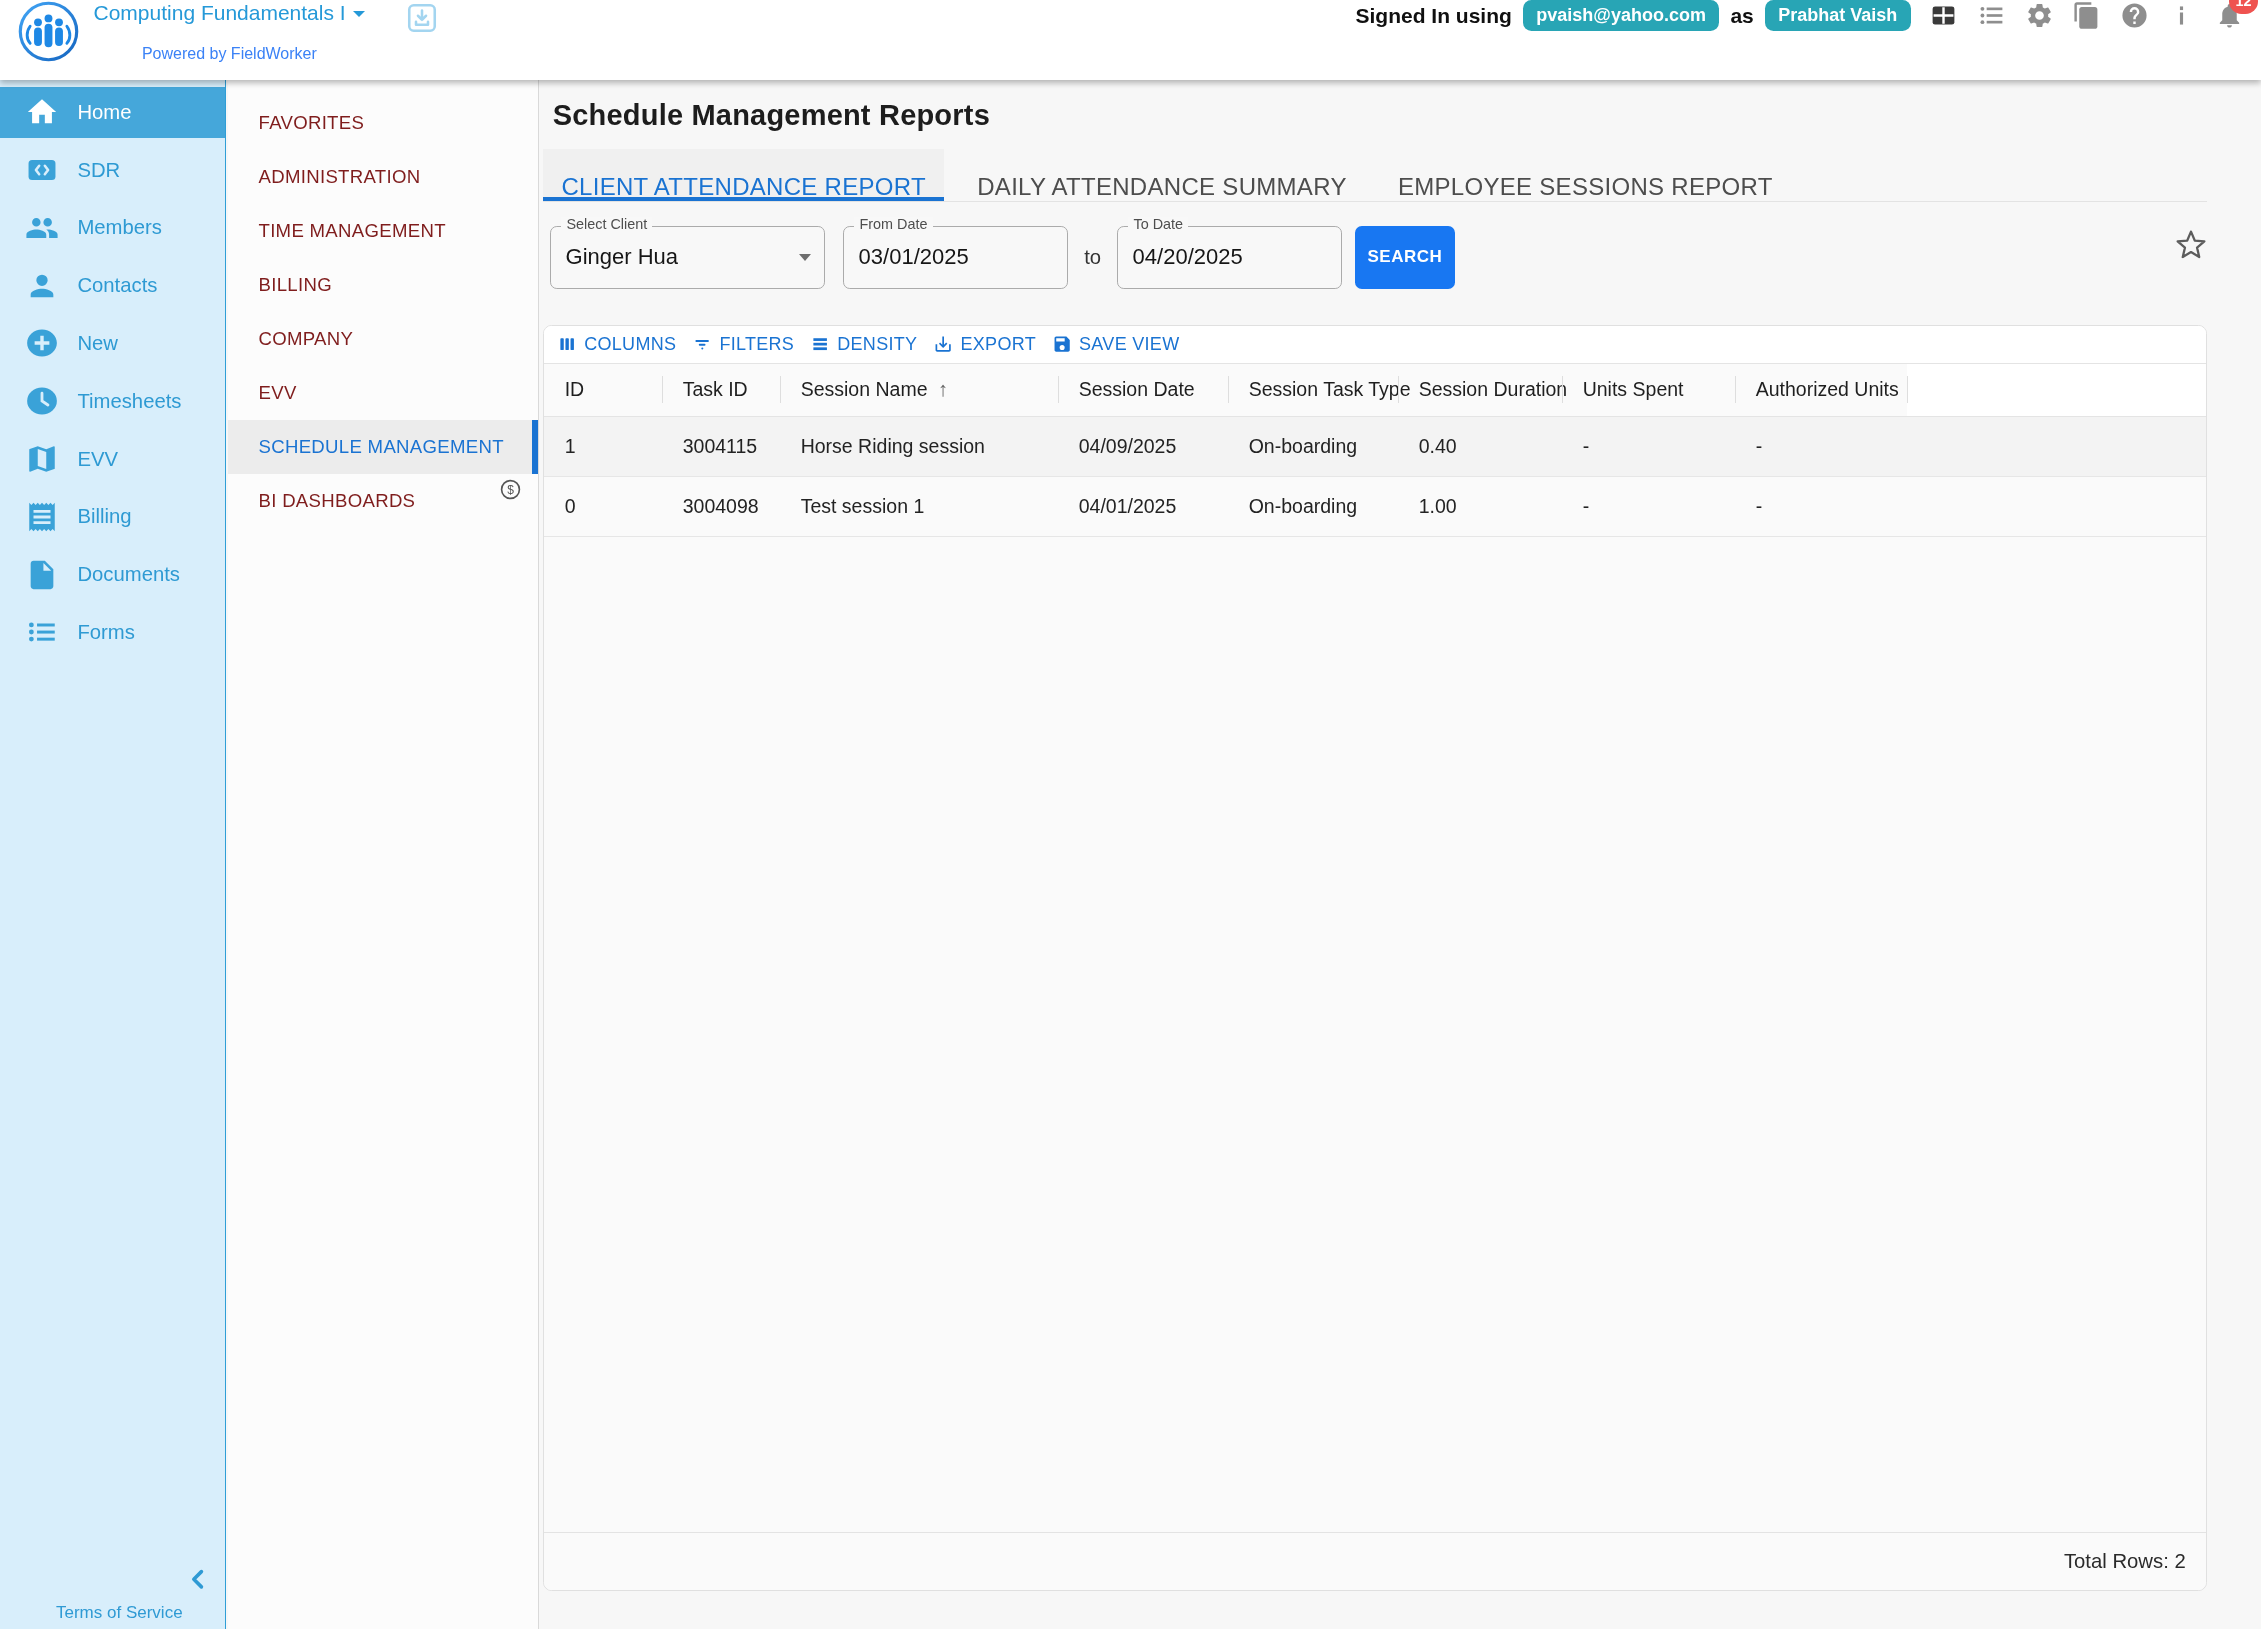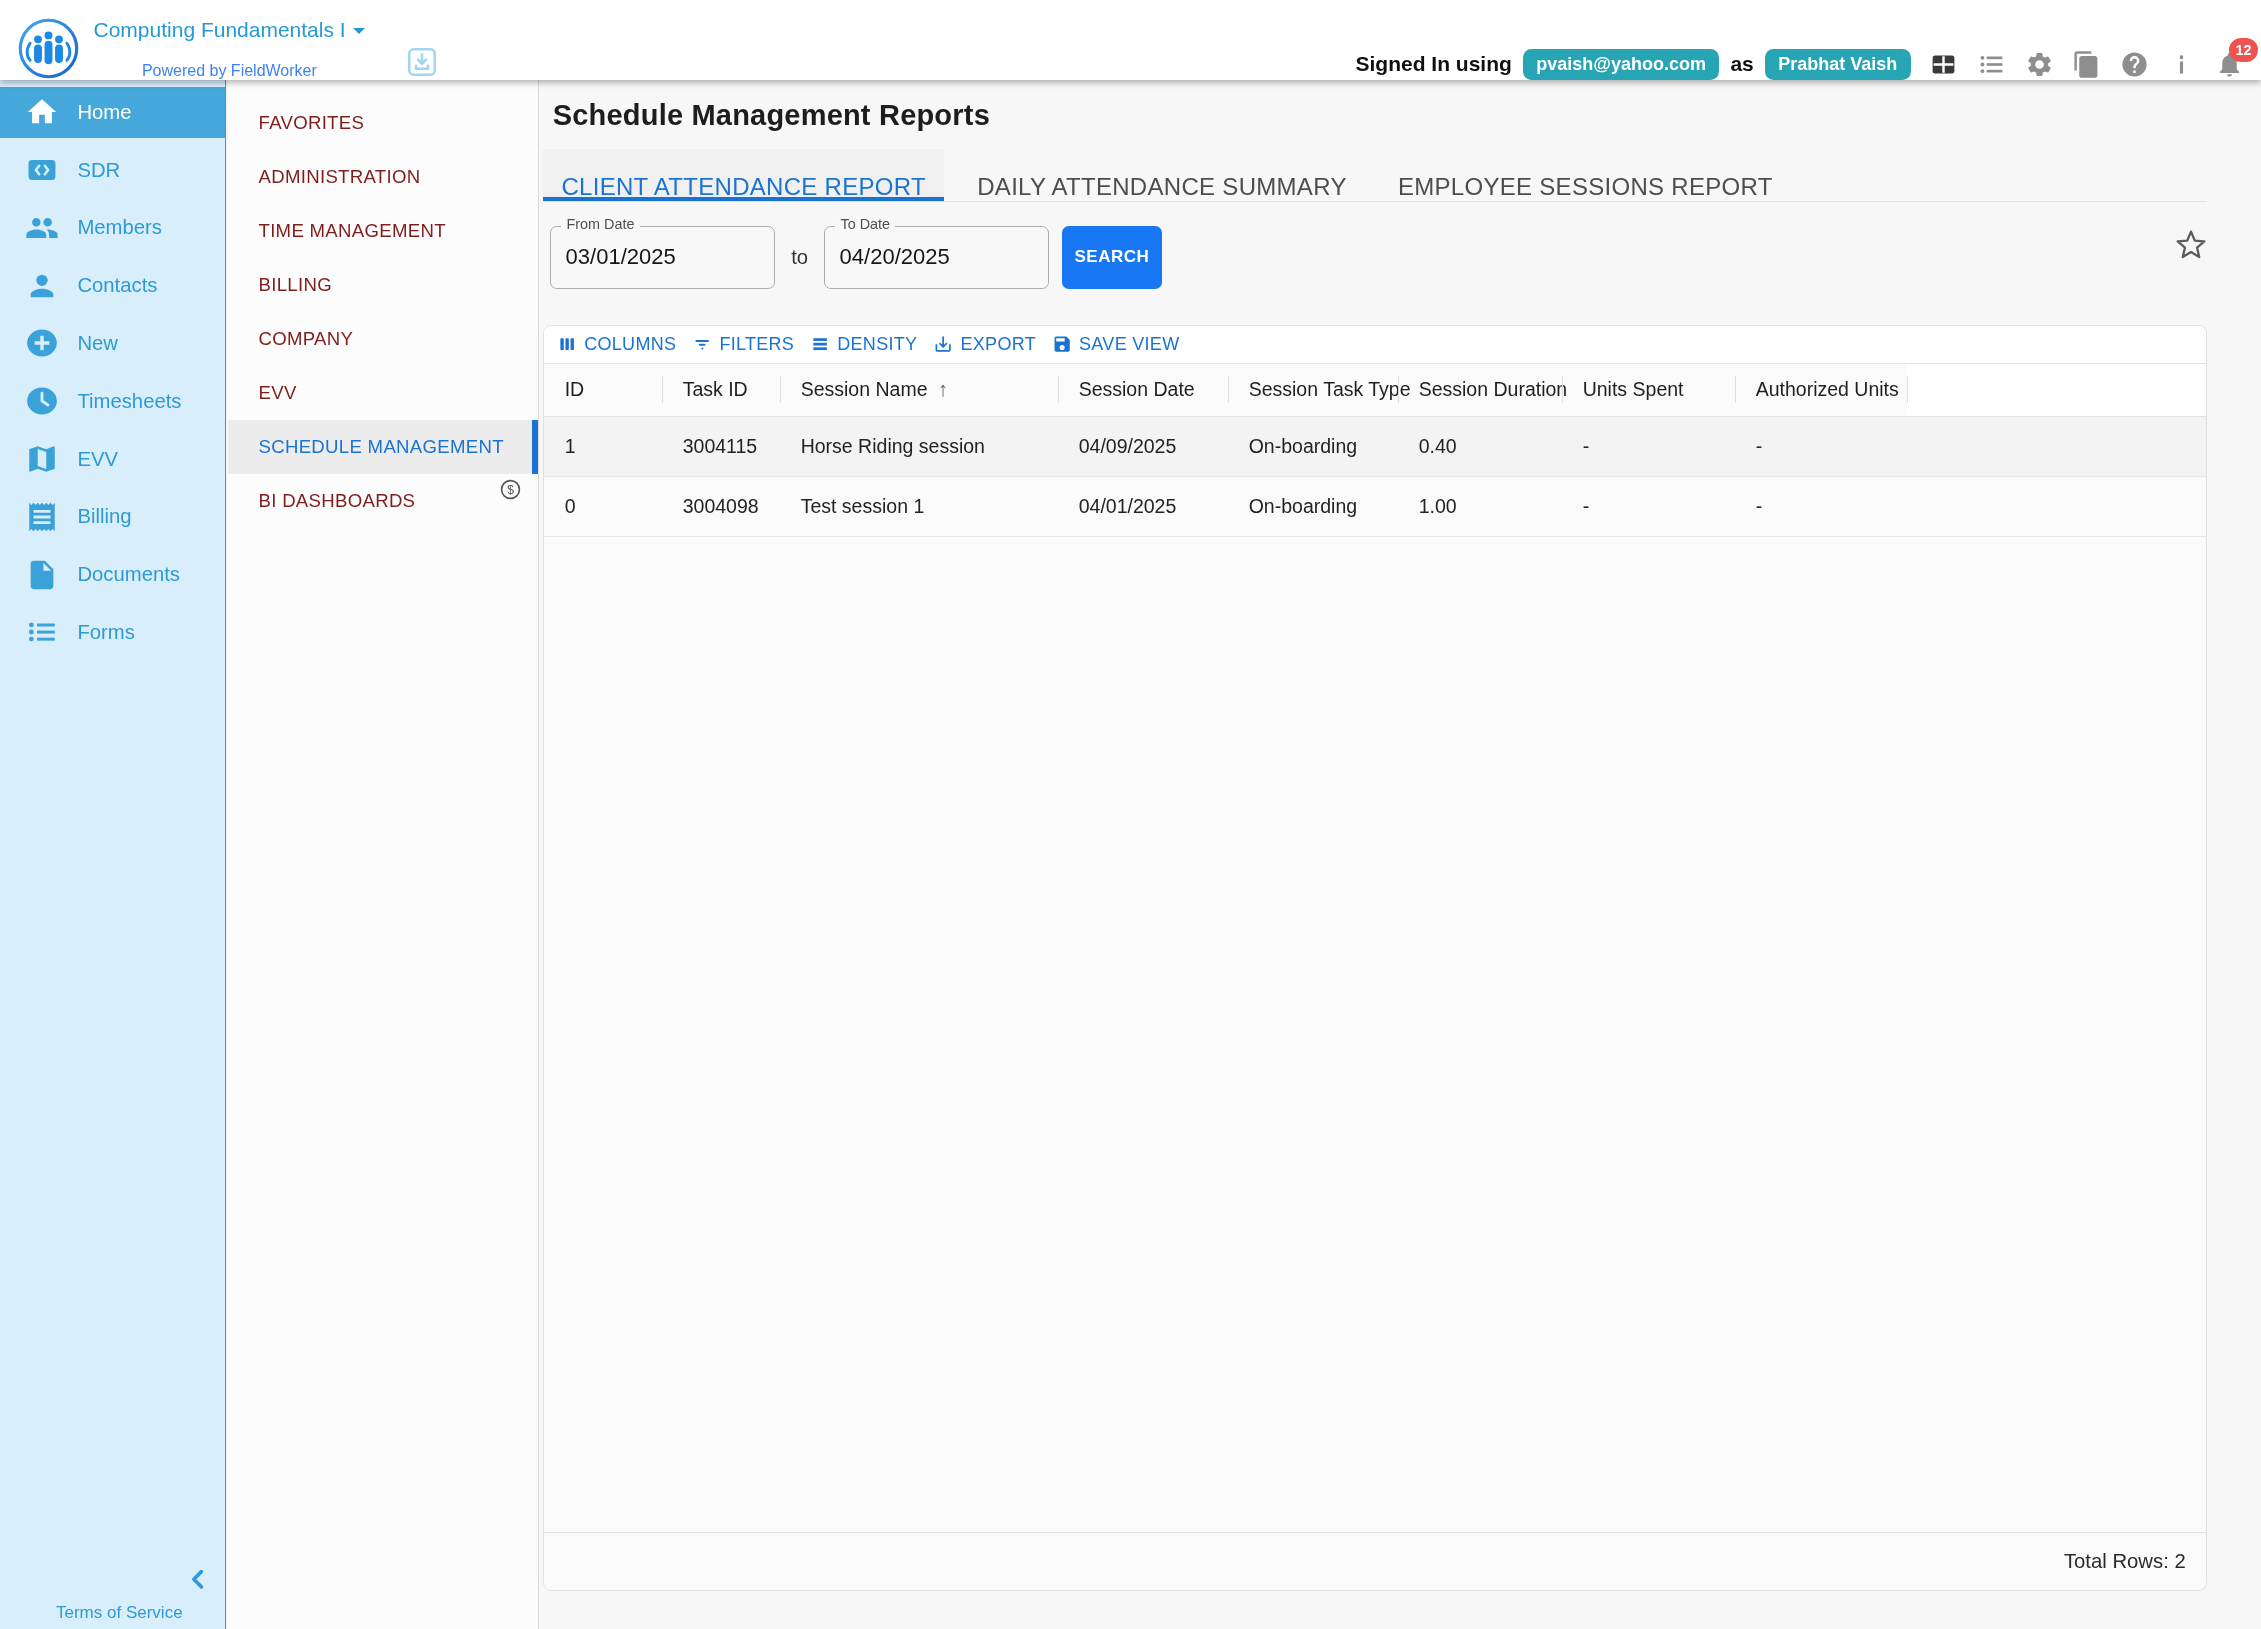--- a/index.html
+++ b/index.html
@@ -4,21 +4,21 @@
 <style>
   html,body{margin:0;padding:0}
   body{
     width:2261px;height:1630px;position:relative;overflow:hidden;
     background:#f7f7f7;font-family:"Liberation Sans",sans-serif;color:#222;
   }
   svg{display:block}
 
   
   .app-header{position:absolute;top:0;left:0;right:0;height:80px;background:#fff;
-    box-shadow:0 2.5px 6px rgba(0,0,0,.28);z-index:40;display:flex;align-items:flex-end;
+    box-shadow:0 2.5px 6px rgba(0,0,0,.28);z-index:40;display:flex;align-items:flex-start;
     padding:0 17px;box-sizing:border-box}
   .brand{display:flex;align-items:center;gap:13.5px}
   .brand-text{display:flex;flex-direction:column;align-items:center}
   .brand-title-row{display:flex;align-items:center;gap:7.6px}
   .app-title{font-size:21px;color:#2599d8;font-weight:500}
   .caret-down{width:0;height:0;border-left:6px solid transparent;border-right:6px solid transparent;border-top:6.8px solid #2599d8;margin-top:2.5px}
   .app-subtitle{font-size:16px;color:#3b82f6;margin-top:20px}
   .download-btn{margin-left:39px;color:#a3d5f0;cursor:pointer}
   .header-right{margin-left:auto;display:flex;align-items:center;gap:11px}
   .signin-text{font-size:21px;font-weight:700;color:#101010}
@@ -311,20 +311,25 @@
       </div>
     <div class="tab">
         <span>DAILY ATTENDANCE SUMMARY</span>
       </div>
     <div class="tab">
         <span>EMPLOYEE SESSIONS REPORT</span>
       </div>
   </div>
 
   <div class="filterbar">
+    <div class="field select">
+      <span class="field-label">Select Client</span>
+      <span class="field-value">Ginger Hua</span>
+      <span class="select-caret"></span>
+    </div>
     <div class="field date">
       <span class="field-label">From Date</span>
       <span class="field-value">03/01/2025</span>
     </div>
     <div class="range-to">to</div>
     <div class="field date to">
       <span class="field-label">To Date</span>
       <span class="field-value">04/20/2025</span>
     </div>
     <button class="search-btn">SEARCH</button>

